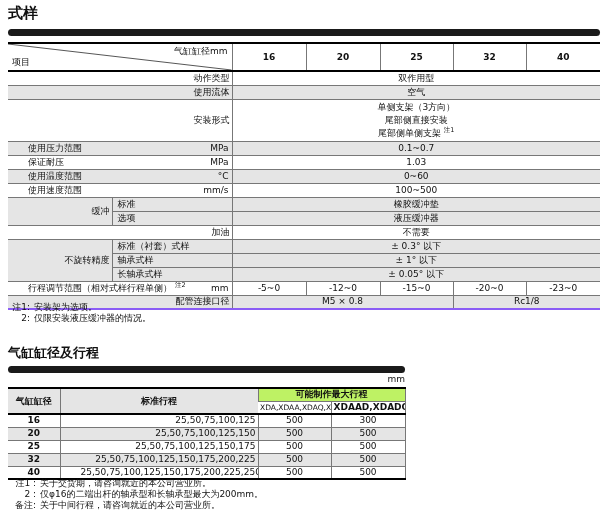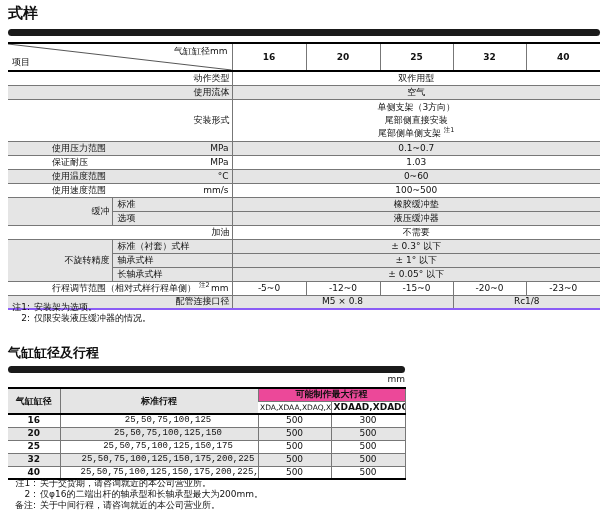--- a/index.html
+++ b/index.html
@@ -25,43 +25,43 @@
   
   .t1{top:42px;width:592px;}
   .t1 tr{height:14px;}
   .t1 tr.hdr{height:28px;}
   .t1 tr.mount{height:42px;}
   .t1 tr.hdr td{border-top:2px solid #000;border-bottom:2px solid #000;}
   .t1 tr.last td{border-bottom:2px solid #8b5cf6;}
   .t1 td.vl{border-left:1px solid #777;}
   .t1 td.lab{text-align:right;padding-left:4px;}
   .t1 td.labu{text-align:left;padding:0;}
-  .t1 td.labu .lu{display:flex;justify-content:space-between;align-items:center;padding:0 3px 0 20px;margin-left:24px;}
+  .t1 td.labu .lu{display:flex;justify-content:space-between;align-items:center;padding:0 3px 0 20px;}
   .t1 td.sub{text-align:left;padding-left:5px;border-left:1px solid #777;}
   .t1 td.bore{font-weight:bold;}
   .corner{position:relative;padding:0;}
   .corner svg{position:absolute;left:0;top:0;width:100%;height:100%;}
   .c-tr{position:absolute;right:4px;top:2px;font-size:9px;}
   .c-bl{position:absolute;left:4px;bottom:2px;font-size:9px;}
   .mlines div{line-height:13px;}
   sup{font-size:6.5px;vertical-align:super;line-height:0;}
 
   
   .t2{top:387px;width:397px;}
   .t2 tr{height:13px;}
   .t2 td{border-left:1px solid #777;}
   .t2 td:first-child{border-left:none;}
   .t2 td.redge{border-right:1px solid #777;}
-  .t2 tr.h1 td{border-top:2px solid #000;background:#ec4899;font-weight:bold;}
+  .t2 tr.h1 td{border-top:2px solid #000;background:#bef264;font-weight:bold;}
   .t2 tr.h2 td{font-weight:bold;}
   .t2 tr.h2 td.m1{font-weight:normal;font-size:7.5px;}
   .t2 tr.h1 td.rsp{background:#e5e5e5;}
   .t2 tr.d1 td{border-top:2px solid #000;}
   .t2 tr.dl td{border-bottom:2px solid #000;}
-  .t2 td.stroke{text-align:center;padding-left:20px;font-family:Liberation Mono, monospace;}
+  .t2 td.stroke{text-align:right;padding-left:20px;}
   .t2 td.boreb{font-weight:bold;}
 
   
   .notes{position:absolute;left:8px;font-size:9px;line-height:11px;}
   .n1{top:302px;}
   .n2{top:478px;}
   .note-row{display:flex;}
   .np{flex:0 0 auto;text-align:right;margin-right:4px;white-space:pre;}
   .n1 .np{width:22px;}
   .n2 .np{width:28px;}

